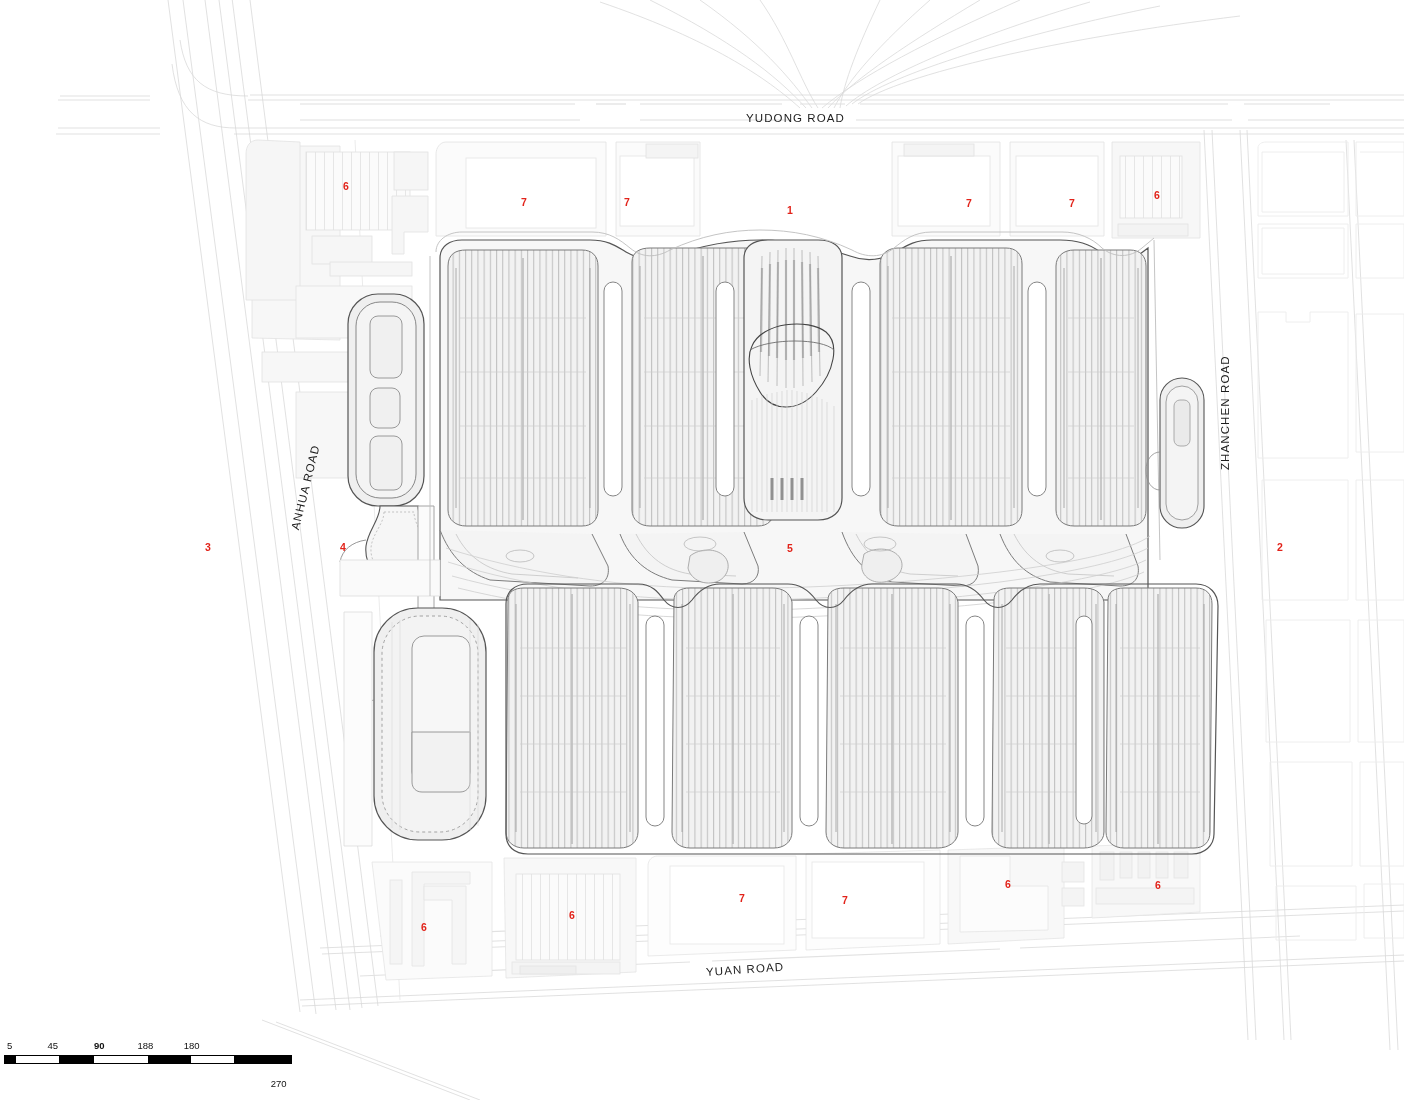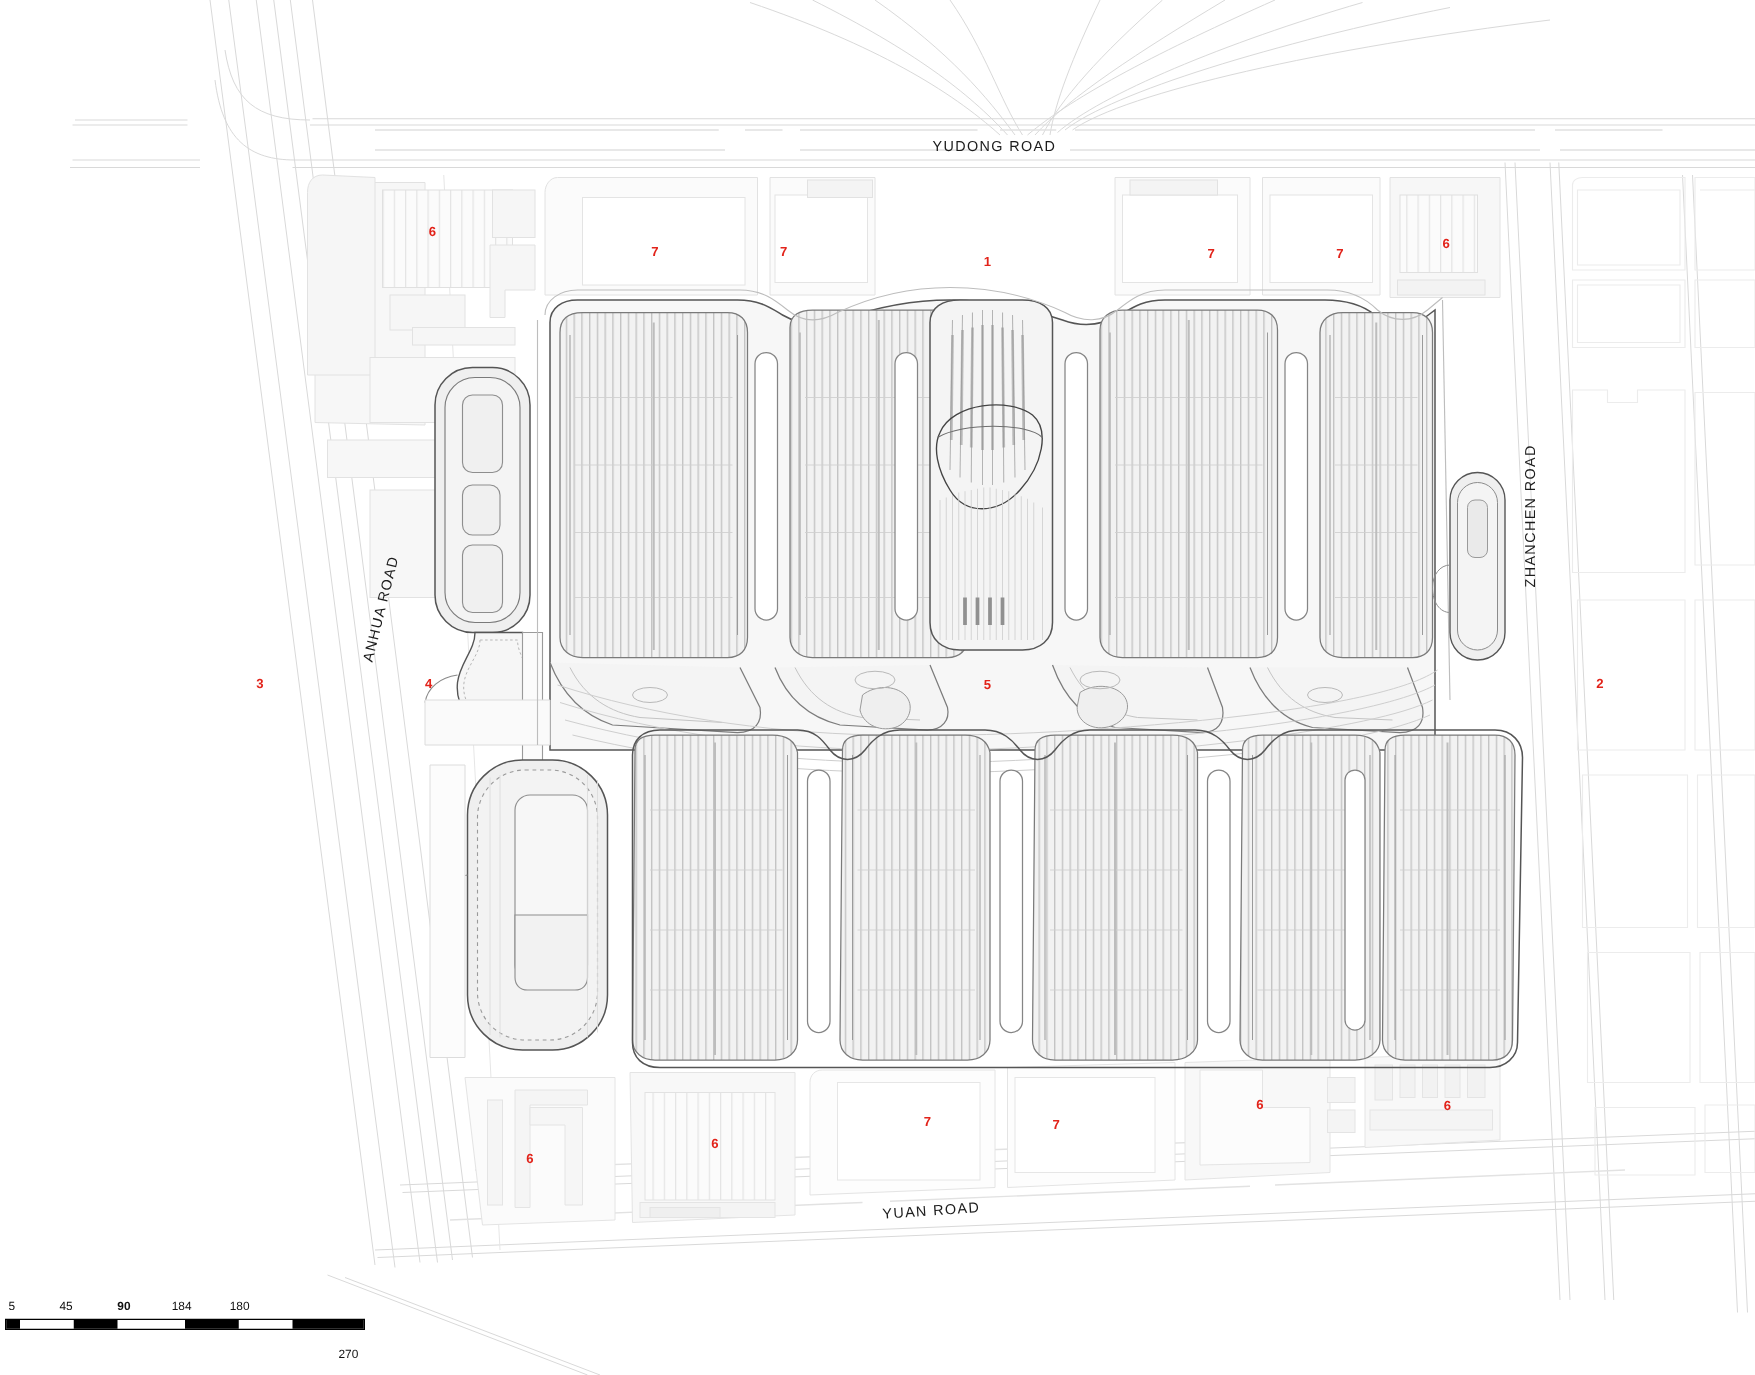--- a/index.html
+++ b/index.html
@@ -518,21 +518,21 @@
   <div class="marker" style="left:1005px;top:878px;">6</div>
   <div class="marker" style="left:1155px;top:879px;">6</div>
 
   <div id="titleblock">
 
     <div id="scalebar">
       <div class="sb-nums">
         <span class="sb-num" style="left:1%;">5</span>
         <span class="sb-num" style="left:15%;text-align:right;">45</span>
         <span class="sb-num" style="left:31%;font-weight:bold;">90</span>
-        <span class="sb-num" style="left:46%;">184</span>
+        <span class="sb-num" style="left:46%;">188</span>
         <span class="sb-num" style="left:62%;text-align:center;">180</span>
         <span class="sb-num" style="left:92%;margin-top:38px;">270</span>
       </div>
       <div class="sb-bar">
         <span class="sb-seg" style="left:0%;width:4%;"></span>
         <span class="sb-seg" style="left:19%;width:12%;"></span>
         <span class="sb-seg" style="left:50%;width:15%;"></span>
         <span class="sb-seg" style="left:80%;width:20%;"></span>
       </div>
     </div>

